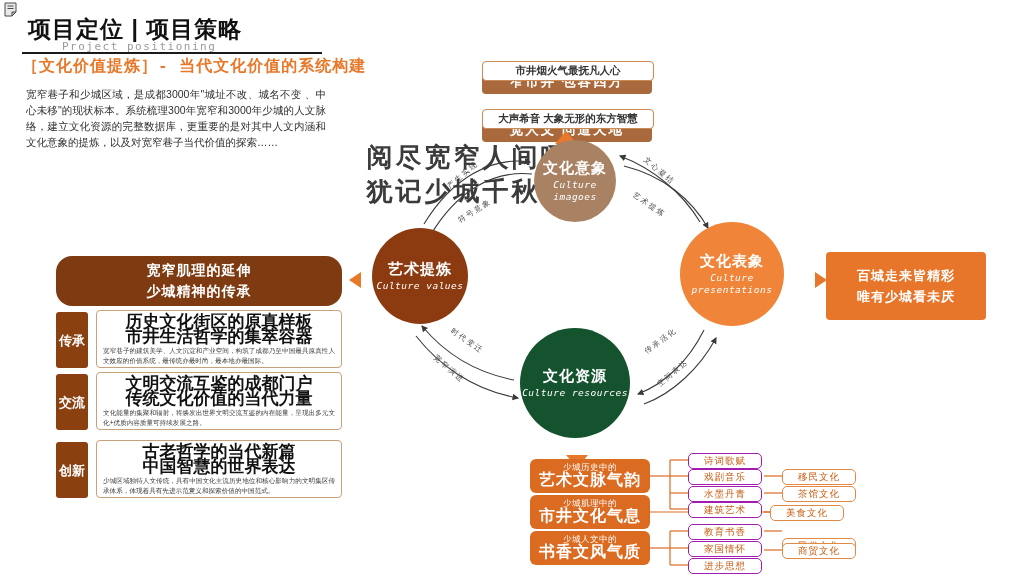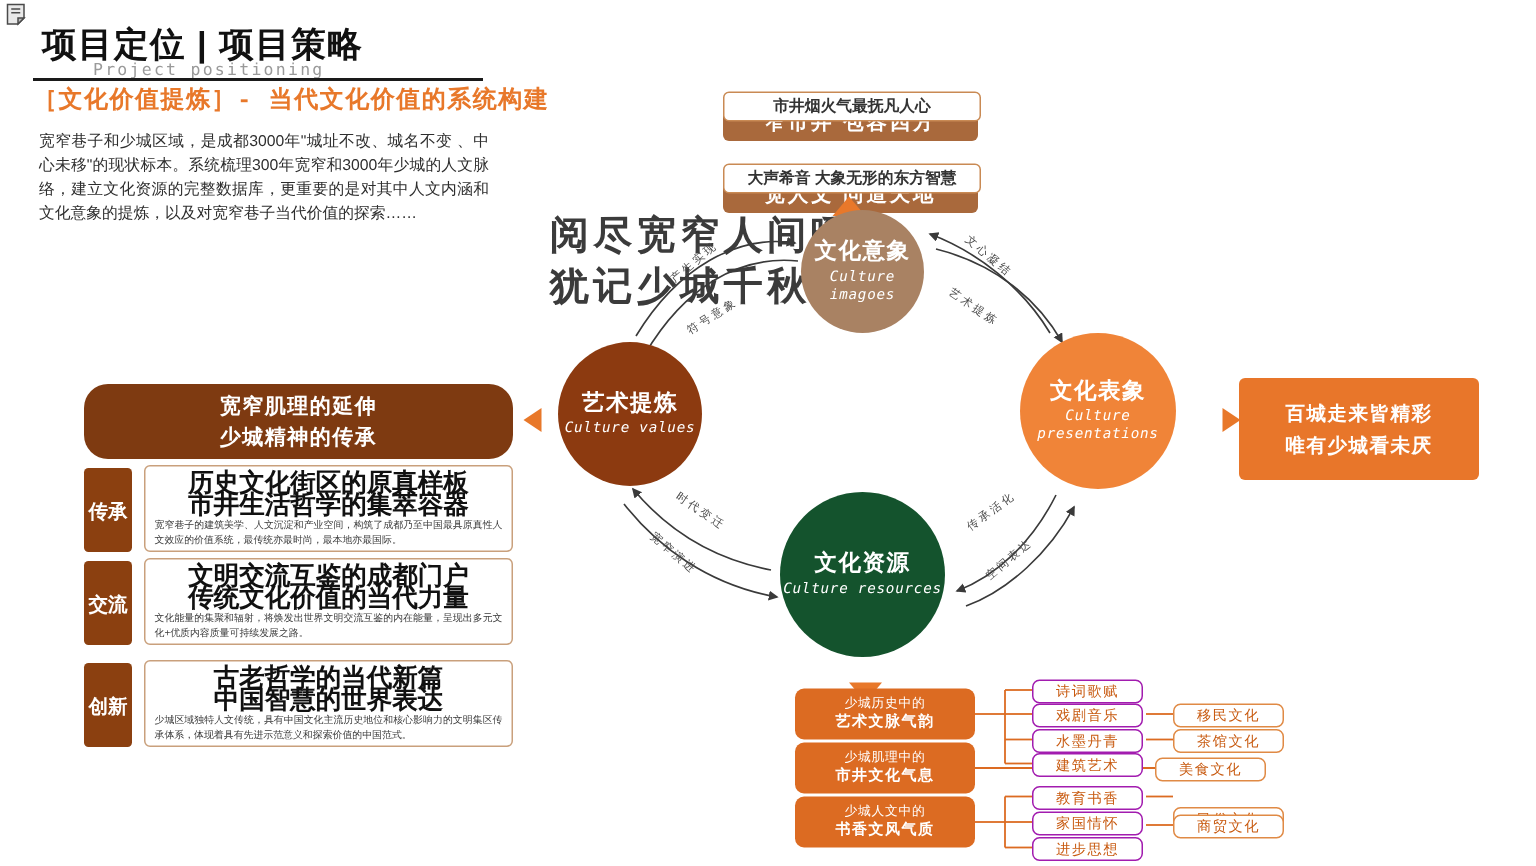--- a/index.html
+++ b/index.html
@@ -93,24 +93,24 @@
     padding:3px 6px 0 6px;box-sizing:border-box;
   }
   .card .panel .h1,.card .panel .h2{display:block;text-align:center;font-size:17px;font-weight:bold;color:#111;line-height:15px;}
   .card .panel .body{display:block;margin-top:2px;font-size:6.6px;line-height:9.5px;color:#3a3a3a;text-align:justify;}
 
   
   #tree{left:520px;top:455px;width:500px;height:120px;}
   .node{
     position:absolute;background:#DC6B22;border-radius:6px;color:#fff;
     display:flex;flex-direction:column;align-items:center;justify-content:center;
-    width:120px;height:34px;
+    width:120px;height:34px;font-family:Liberation Mono, monospace;
   }
   .node .sub{font-size:8.5px;line-height:11px;letter-spacing:0.5px;}
-  .node .main{font-size:10px;font-weight:bold;letter-spacing:1px;line-height:15px;}
+  .node .main{font-size:16px;font-weight:bold;letter-spacing:1px;line-height:15px;}
   #node-0{left:10px;top:4px;}
   #node-1{left:10px;top:40px;}
   #node-2{left:10px;top:76px;}
 
   .leaf{
     position:absolute;border:1px solid #a21caf;border-radius:5px;background:#fff;
     color:#C85A10;font-size:9.5px;letter-spacing:1px;
     display:flex;align-items:center;justify-content:center;
     width:72px;height:14px;
   }

